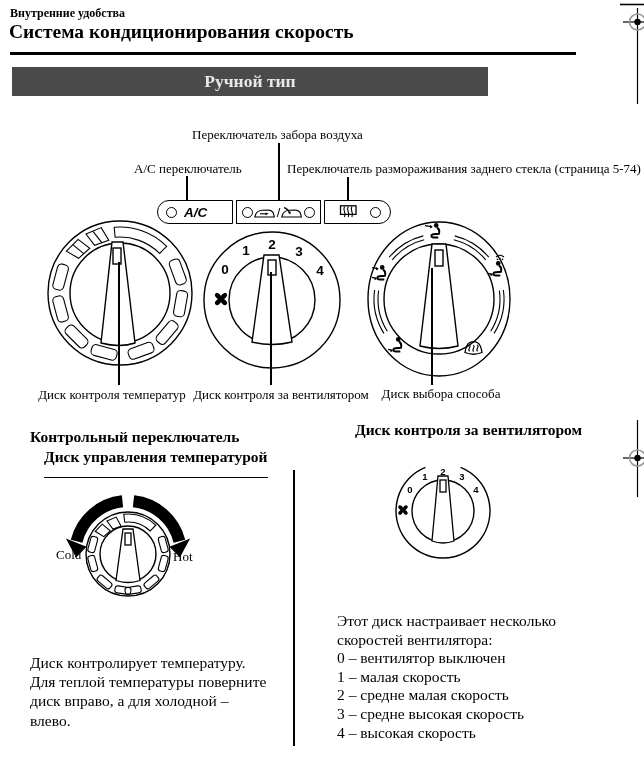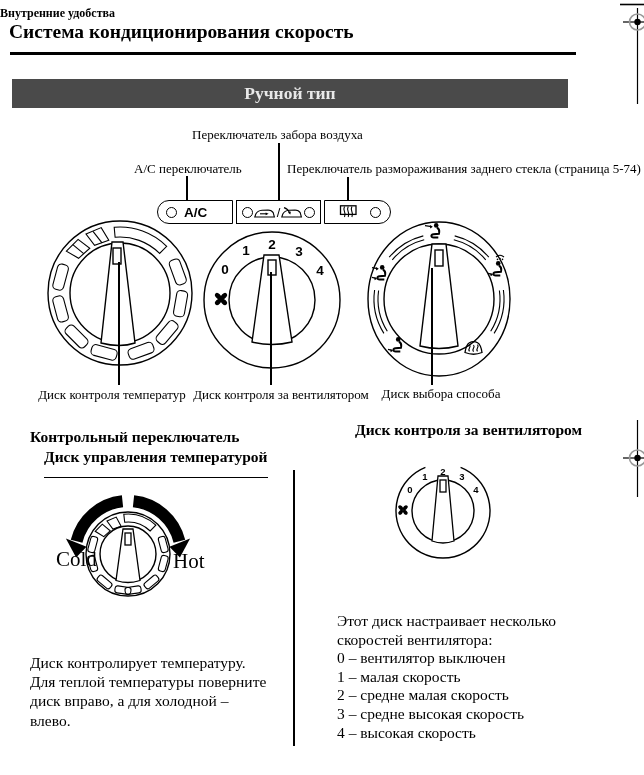--- a/index.html
+++ b/index.html
@@ -20,42 +20,42 @@
   .bodytext .ln{line-height:19.2px;white-space:nowrap;}
   .panelseg{position:absolute;top:200px;height:24px;border:1.6px solid #000;
             background:#fff;box-sizing:border-box;display:flex;align-items:center;}
   .lamp{width:9px;height:9px;border:1.5px solid #000;border-radius:50%;background:#fff;flex:none;}
   .acword{font-family:"Liberation Sans",sans-serif;font-weight:bold;font-size:13.5px;}
   .slash{font-size:13px;font-family:"Liberation Sans",sans-serif;}
   .dialnum{font-family:"Liberation Sans",sans-serif;font-weight:bold;font-size:13.5px;
            text-anchor:middle;}
   .dialnumsm{font-family:"Liberation Sans",sans-serif;font-weight:bold;font-size:9.5px;
            text-anchor:middle;}
-  .coldhot{font-size:21px;}
+  .coldhot{font-size:13px;}
   svg .ol{fill:none;stroke:#000;stroke-width:1.4;}
   svg .thin{fill:none;stroke:#000;stroke-width:1.1;}
 </style>
 </head>
 <body>
 
 <div class="page">
 
-  <div class="abs kicker" style="left:0;top:6px;">Внутренние удобства</div>
+  <div class="abs kicker" style="left:10px;top:6px;">Внутренние удобства</div>
   <div class="abs title" style="left:9px;top:21px;">Система кондиционирования скорость</div>
   <div class="hline" style="left:10px;top:52px;width:566px;height:3.2px;"></div>
-  <div class="abs banner" style="left:12px;top:67px;width:556px;height:29px;margin-top:12px;">Ручной тип</div>
+  <div class="abs banner" style="left:12px;top:67px;width:476px;height:29px;">Ручной тип</div>
 
   <div class="abs callout" style="left:192px;top:127px;">Переключатель забора воздуха</div>
   <div class="abs callout" style="left:134px;top:161px;">А/С переключатель</div>
   <div class="abs callout" style="left:287px;top:161px;">Переключатель размораживания заднего стекла (страница 5-74)</div>
   <div class="vline" style="left:278px;top:143px;height:70px;"></div>
   <div class="vline" style="left:186px;top:176px;height:29px;"></div>
   <div class="vline" style="left:347px;top:177px;height:29px;"></div>
 
-  <div class="panelseg" style="left:157px;width:76px;border-radius:12px 0 0 12px;padding-left:8px;gap:7px;">
+  <div class="panelseg" style="left:157px;width:76px;border-radius:12px 0 0 12px;padding-left:8px;gap:7px;font-style:italic;">
     <span class="lamp"></span>
     <span class="acword">A/C</span>
   </div>
   <div class="panelseg" style="left:236px;width:85px;justify-content:space-between;padding:0 5px;">
     <span class="lamp"></span>
     <svg width="22" height="11" viewBox="0 0 22 11">
       <path class="thin" d="M0.8,10 L1.8,7 Q3.6,3.6 8,3.2 L14,3 Q17.8,3.2 19.2,5.6 L20.4,10 Z"></path>
       <path class="thin" d="M6,6.8 h7"></path>
       <polygon points="14.6,6.8 11.6,5.4 11.6,8.2"></polygon>
     </svg>

